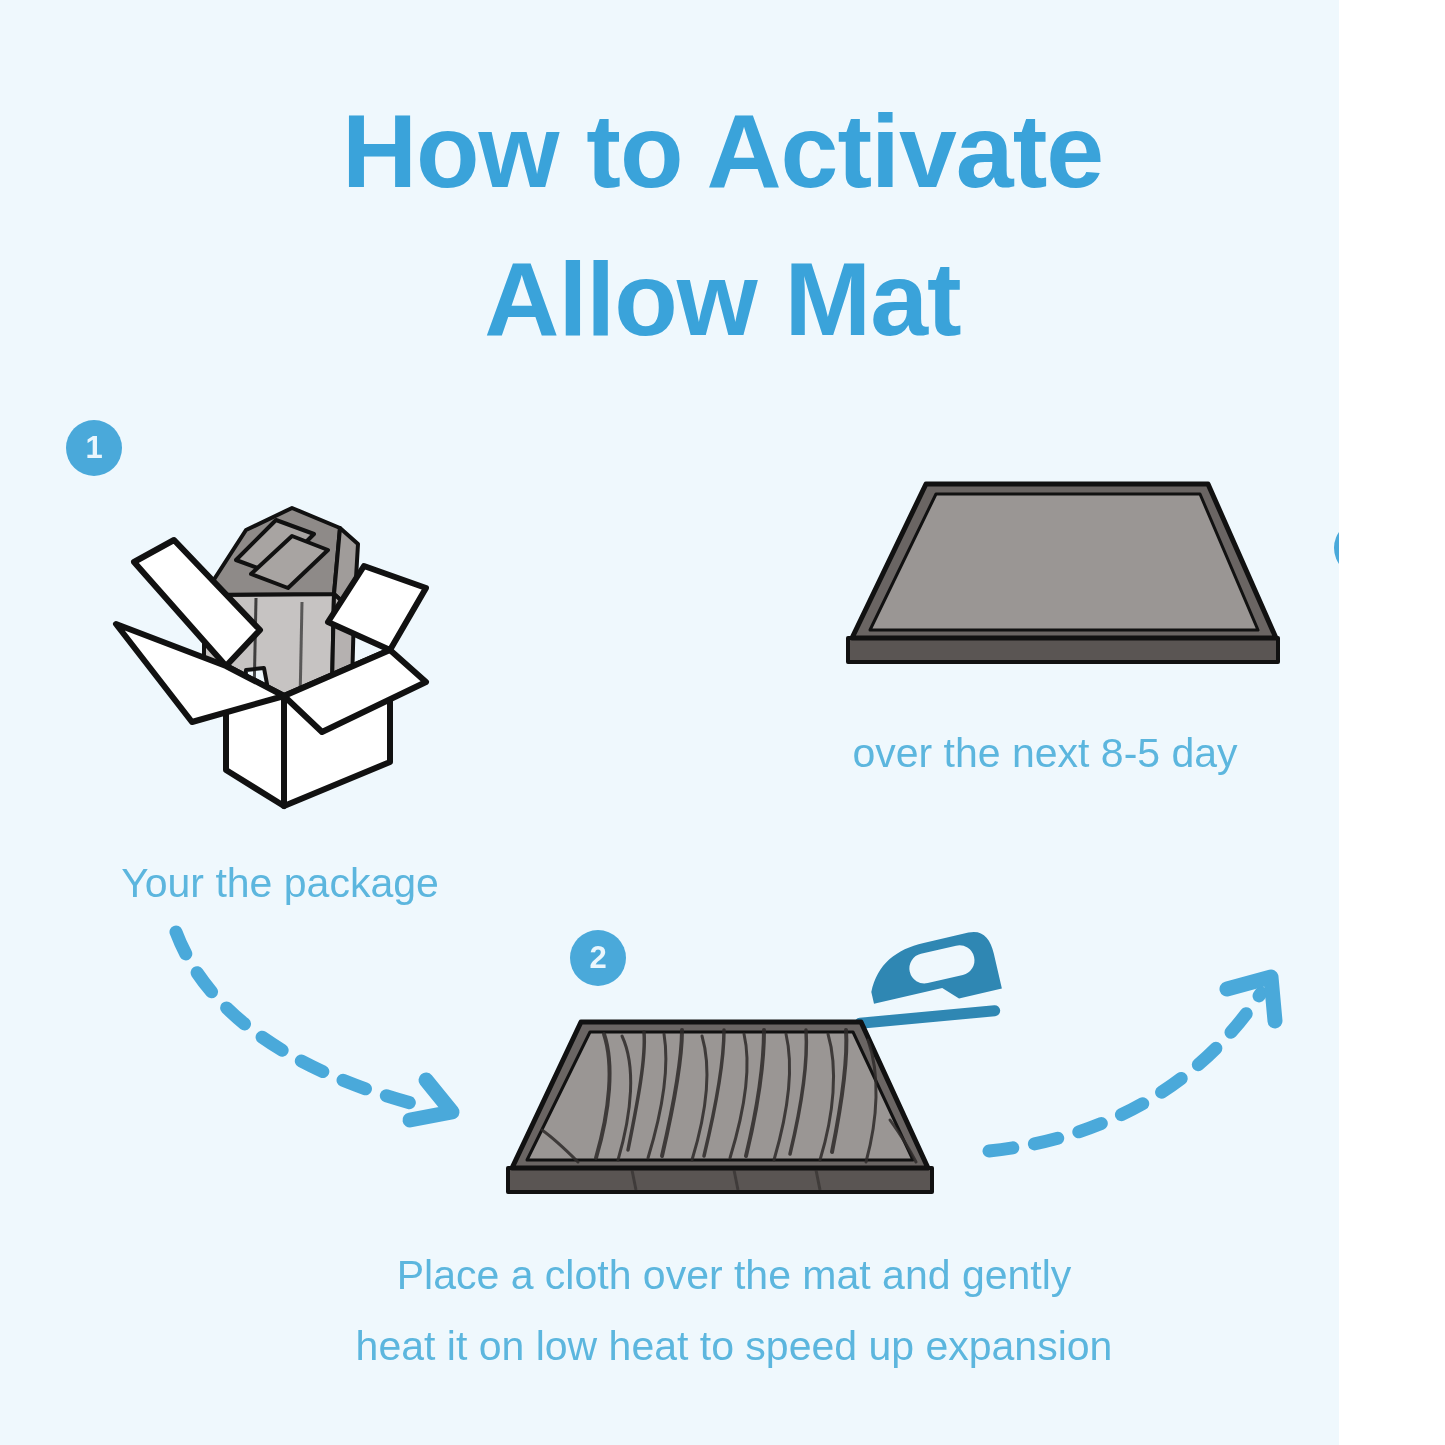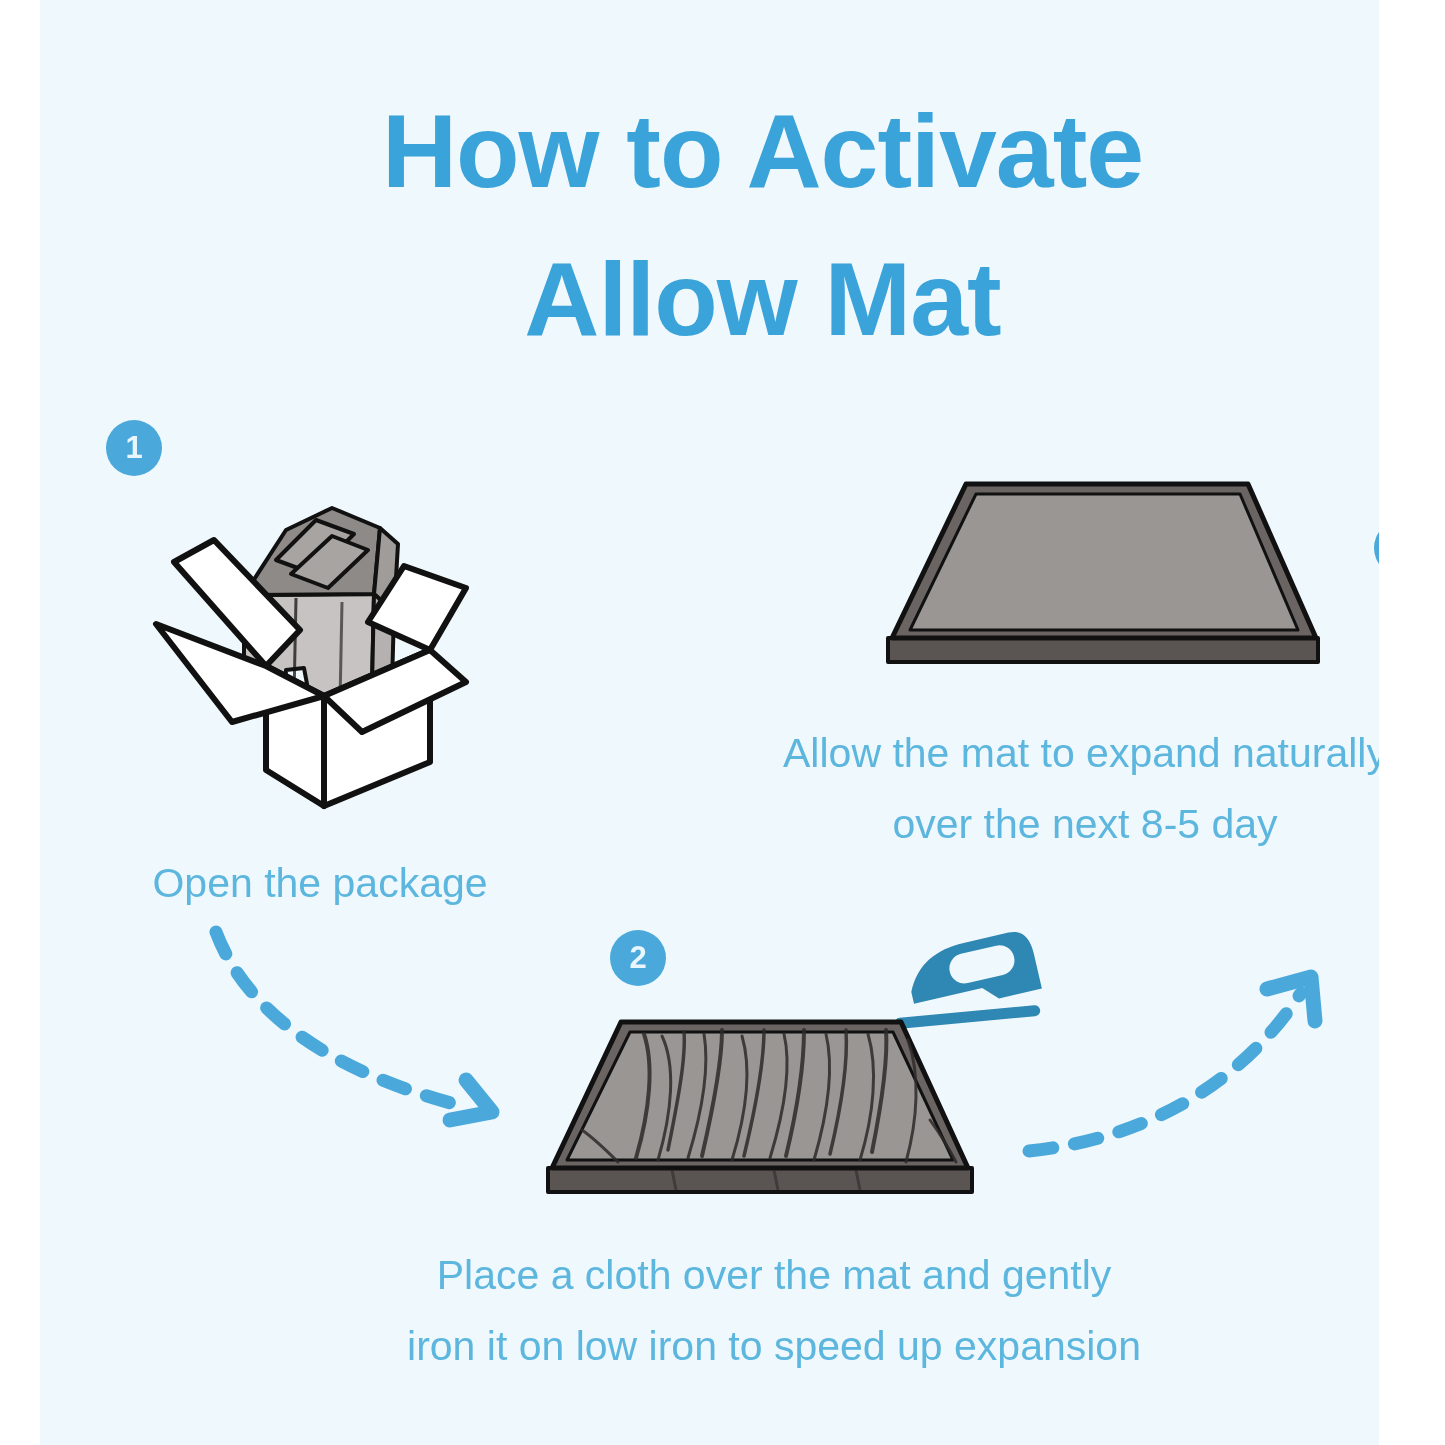--- a/index.html
+++ b/index.html
@@ -8,21 +8,20 @@
     padding: 0;
     background: #ffffff;
   }
   #infographic {
     position: relative;
     width: 1339px;
     height: 1445px;
     background: #eff8fd;
     overflow: hidden;
     font-family: "Liberation Sans", sans-serif;
-    margin-left: 40px;
     -webkit-font-smoothing: antialiased;
   }
 
   
   .title-block {
     position: absolute;
     left: 0;
     top: 78px;
     width: 1445px;
     text-align: center;
@@ -128,21 +127,21 @@
         <path d="M268 96 L330 118 L294 180 L232 152 Z" fill="#ffffff" stroke="#111" stroke-width="6" stroke-linejoin="round"></path>
 
         <path d="M20 154 L130 196 L188 226 L96 252 Z" fill="#ffffff" stroke="#111" stroke-width="6" stroke-linejoin="round"></path>
 
         <path d="M188 226 L294 180 L330 212 L226 262 Z" fill="#ffffff" stroke="#111" stroke-width="6" stroke-linejoin="round"></path>
       </g>
     </svg>
   </div>
 
   <div class="caption" id="caption-1">
-    <span class="caption-line">Open the package</span>
+    <span class="caption-line">Your the package</span>
   </div>
 
   <div class="art" id="arrow-left">
     <svg width="330" height="215" viewBox="0 0 330 215">
       <path d="M16 12 C 46 92, 130 152, 262 186" fill="none" stroke="#4aa9da" stroke-width="13" stroke-linecap="round" stroke-dasharray="24 22"></path>
       <path d="M266 160 L292 192 L250 200" fill="none" stroke="#4aa9da" stroke-width="15" stroke-linecap="round" stroke-linejoin="round"></path>
     </svg>
   </div>
 
   <div class="badge" id="badge-2">2</div>
@@ -193,21 +192,21 @@
       <g stroke="#2e2b2a" fill="none" opacity=".6">
         <path d="M146 170 L150 190" stroke-width="3"></path>
         <path d="M248 170 L252 190" stroke-width="3"></path>
         <path d="M330 170 L334 190" stroke-width="3"></path>
       </g>
     </svg>
   </div>
 
   <div class="caption" id="caption-2">
     <span class="caption-line">Place a cloth over the mat and gently</span>
-    <span class="caption-line">iron it on low iron to speed up expansion</span>
+    <span class="caption-line">heat it on low heat to speed up expansion</span>
   </div>
 
   <div class="art" id="arrow-right">
     <svg width="325" height="215" viewBox="0 0 325 215">
       <path d="M14 196 C 110 186, 216 144, 286 38" fill="none" stroke="#4aa9da" stroke-width="13" stroke-linecap="round" stroke-dasharray="24 22"></path>
       <path d="M252 34 L296 22 L300 66" fill="none" stroke="#4aa9da" stroke-width="15" stroke-linecap="round" stroke-linejoin="round"></path>
     </svg>
   </div>
 
   <div class="badge" id="badge-3">3</div>
@@ -217,17 +216,16 @@
 
       <path d="M22 172 L452 172 L452 196 L22 196 Z" fill="#5a5553" stroke="#111" stroke-width="4" stroke-linejoin="round"></path>
 
       <path d="M100 18 L382 18 L450 172 L26 172 Z" fill="#6a6563" stroke="#111" stroke-width="5" stroke-linejoin="round"></path>
 
       <path d="M110 28 L374 28 L432 164 L44 164 Z" fill="#9a9694" stroke="#111" stroke-width="3" stroke-linejoin="round"></path>
     </svg>
   </div>
 
   <div class="caption" id="caption-3">
-    <span class="caption-line">Allow the mat to expand naturally</span>
     <span class="caption-line">over the next 8-5 day</span>
   </div>
 
 </div>
 
 </body></html>

